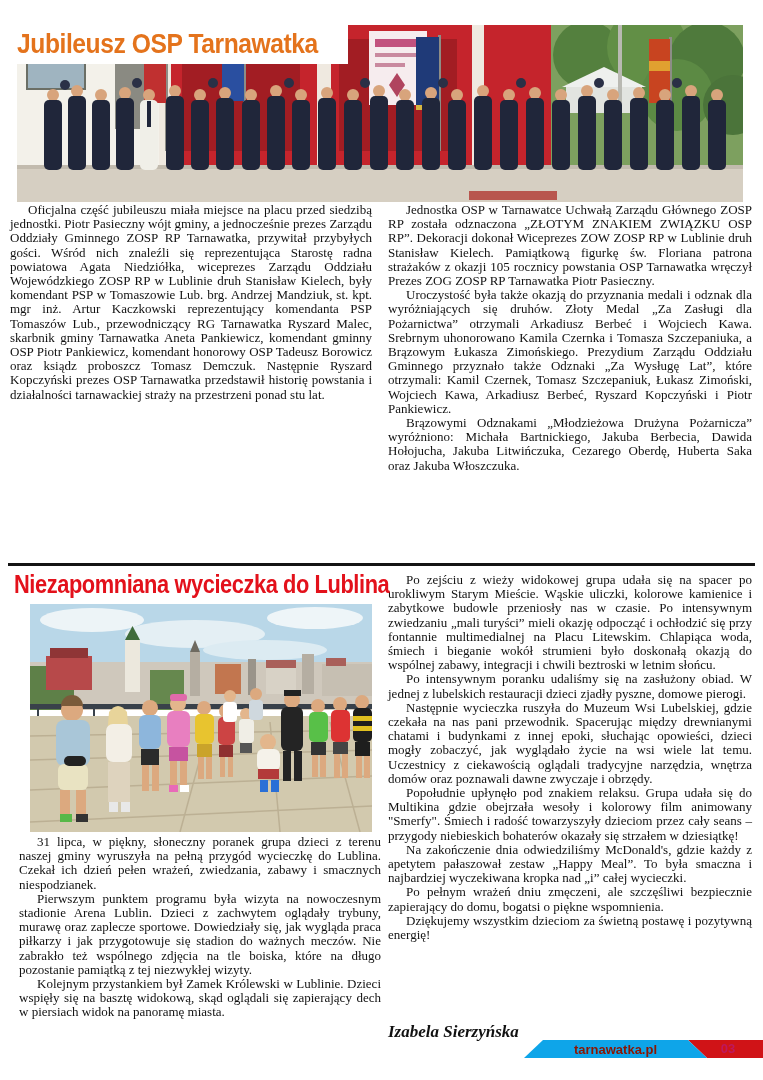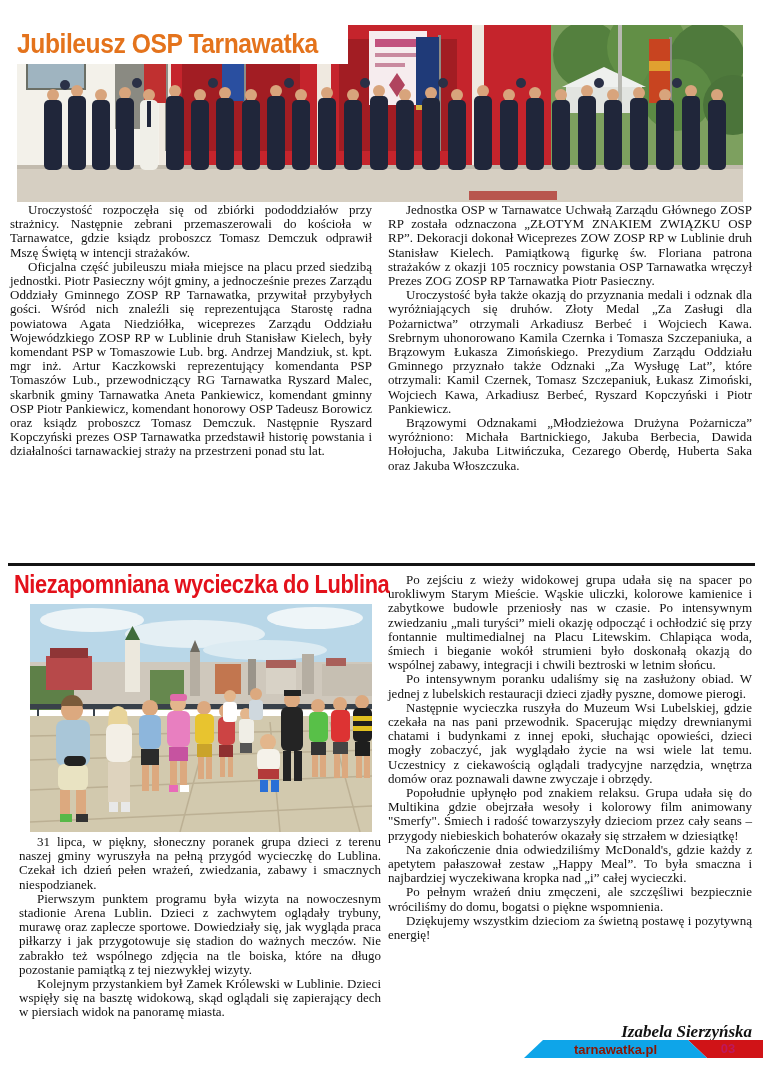--- a/index.html
+++ b/index.html
@@ -15,21 +15,21 @@
       transform:scaleX(0.84);transform-origin:left top;z-index:3;}
   .photo1{position:absolute;left:17px;top:25px;width:726px;height:177px;z-index:1;}
   .photo2{position:absolute;left:30px;top:604px;width:342px;height:228px;z-index:1;}
   .col{position:absolute;font-size:13px;line-height:14.2px;text-align:justify;}
   .col p{margin:0;text-indent:18px;}
   .a1l{left:10px;top:203px;width:362px;}
   .a1r{left:388px;top:203px;width:364px;}
   .a2l{left:19px;top:835px;width:362px;}
   .a2r{left:388px;top:573px;width:364px;}
   .rule{position:absolute;left:8px;top:563px;width:747px;height:2.5px;background:#141414;}
-  .author{position:absolute;left:388px;top:1022px;width:364px;text-align:right;
+  .author{position:absolute;left:388px;top:1022px;width:364px;
           font-style:italic;font-weight:bold;font-size:17px;}
   .fband-red{position:absolute;left:688px;top:1040px;width:75px;height:18px;background:#d01317;
              clip-path:polygon(0 0,100% 0,100% 100%,19px 100%);}
   .fband-orange{position:absolute;left:524px;top:1040px;width:183px;height:18px;background:#0ea5e9;
              clip-path:polygon(19px 0,calc(100% - 19px) 0,100% 100%,0 100%);
              display:flex;align-items:center;justify-content:center;}
   .fsite{font-family:"Liberation Sans",sans-serif;font-weight:bold;font-size:13px;color:#8c1500;}
   .fpage{position:absolute;left:710px;top:1041px;width:36px;text-align:center;
          font-family:"Liberation Sans",sans-serif;font-weight:bold;font-size:13px;color:#be185d;z-index:2;}
 </style>
@@ -207,21 +207,20 @@
         <circle cx="582" cy="58" r="5" fill="#2a3046"></circle>
       <circle cx="660" cy="58" r="5" fill="#2a3046"></circle>
     </g>
   </svg>
 
   <div class="h1box">
     <h1 class="h1">Jubileusz OSP Tarnawatka</h1>
   </div>
 
   <div class="col a1l">
-    <p>Uroczystość rozpoczęła się od zbiórki pododdziałów przy strażnicy. Następnie zebrani przemaszerowali do kościoła w Tarnawatce, gdzie ksiądz proboszcz Tomasz Demczuk odprawił Mszę Świętą w intencji strażaków.</p>
     <p>Oficjalna część jubileuszu miała miejsce na placu przed siedzibą jednostki. Piotr Pasieczny wójt gminy, a jednocześnie prezes Zarządu Oddziały Gminnego ZOSP RP Tarnawatka, przywitał przybyłych gości. Wśród nich znaleźli się reprezentująca Starostę radna powiatowa Agata Niedziółka, wiceprezes Zarządu Oddziału Wojewódzkiego ZOSP RP w Lublinie druh Stanisław Kielech, były komendant PSP w Tomaszowie Lub. brg. Andrzej Mandziuk, st. kpt. mgr inż. Artur Kaczkowski reprezentujący komendanta PSP Tomaszów Lub., przewodniczący RG Tarnawatka Ryszard Malec, skarbnik gminy Tarnawatka Aneta Pankiewicz, komendant gminny OSP Piotr Pankiewicz, komendant honorowy OSP Tadeusz Borowicz oraz ksiądz proboszcz Tomasz Demczuk. Następnie Ryszard Kopczyński prezes OSP Tarnawatka przedstawił historię powstania i działalności tarnawackiej straży na przestrzeni ponad stu lat.</p>
   </div>
 
   <div class="col a1r">
     <p>Jednostka OSP w Tarnawatce Uchwałą Zarządu Głównego ZOSP RP została odznaczona „ZŁOTYM ZNAKIEM ZWIĄZKU OSP RP”. Dekoracji dokonał Wiceprezes ZOW ZOSP RP w Lublinie druh Stanisław Kielech. Pamiątkową figurkę św. Floriana patrona strażaków z okazji 105 rocznicy powstania OSP Tarnawatka wręczył Prezes ZOG ZOSP RP Tarnawatka Piotr Pasieczny.</p>
     <p>Uroczystość była także okazją do przyznania medali i odznak dla wyróżniających się druhów. Złoty Medal „Za Zasługi dla Pożarnictwa” otrzymali Arkadiusz Berbeć i Wojciech Kawa. Srebrnym uhonorowano Kamila Czernka i Tomasza Szczepaniuka, a Brązowym Łukasza Zimońskiego. Prezydium Zarządu Oddziału Gminnego przyznało także Odznaki „Za Wysługę Lat”, które otrzymali: Kamil Czernek, Tomasz Szczepaniuk, Łukasz Zimoński, Wojciech Kawa, Arkadiusz Berbeć, Ryszard Kopczyński i Piotr Pankiewicz.</p>
     <p>Brązowymi Odznakami „Młodzieżowa Drużyna Pożarnicza” wyróżniono: Michała Bartnickiego, Jakuba Berbecia, Dawida Hołojucha, Jakuba Litwińczuka, Cezarego Oberdę, Huberta Saka oraz Jakuba Włoszczuka.</p>
   </div>
 
   <div class="rule"></div>
@@ -374,21 +373,21 @@
     <p>Pierwszym punktem programu była wizyta na nowoczesnym stadionie Arena Lublin. Dzieci z zachwytem oglądały trybuny, murawę oraz zaplecze sportowe. Dowiedziały się, jak wygląda praca piłkarzy i jak przygotowuje się stadion do ważnych meczów. Nie zabrakło też wspólnego zdjęcia na tle boiska, które na długo pozostanie pamiątką z tej niezwykłej wizyty.</p>
     <p>Kolejnym przystankiem był Zamek Królewski w Lublinie. Dzieci wspięły się na basztę widokową, skąd oglądali się zapierający dech w piersiach widok na panoramę miasta.</p>
   </div>
 
   <div class="col a2r">
     <p>Po zejściu z wieży widokowej grupa udała się na spacer po urokliwym Starym Mieście. Wąskie uliczki, kolorowe kamienice i zabytkowe budowle przeniosły nas w czasie. Po intensywnym zwiedzaniu „mali turyści” mieli okazję odpocząć i ochłodzić się przy fontannie multimedialnej na Placu Litewskim. Chlapiąca woda, śmiech i bieganie wokół strumieni było doskonałą okazją do wspólnej zabawy, integracji i chwili beztroski w letnim słońcu.</p>
     <p>Po intensywnym poranku udaliśmy się na zasłużony obiad. W jednej z lubelskich restauracji dzieci zjadły pyszne, domowe pierogi.</p>
     <p>Następnie wycieczka ruszyła do Muzeum Wsi Lubelskiej, gdzie czekała na nas pani przewodnik. Spacerując między drewnianymi chatami i budynkami z innej epoki, słuchając opowieści, dzieci mogły zobaczyć, jak wyglądało życie na wsi wiele lat temu. Uczestnicy z ciekawością oglądali tradycyjne narzędzia, wnętrza domów oraz poznawali dawne zwyczaje i obrzędy.</p>
     <p>Popołudnie upłynęło pod znakiem relaksu. Grupa udała się do Multikina gdzie obejrzała wesoły i kolorowy film animowany "Smerfy". Śmiech i radość towarzyszyły dzieciom przez cały seans – przygody niebieskich bohaterów okazały się strzałem w dziesiątkę!</p>
     <p>Na zakończenie dnia odwiedziliśmy McDonald's, gdzie każdy z apetytem pałaszował zestaw „Happy Meal”. To była smaczna i najbardziej wyczekiwana kropka nad „i” całej wycieczki.</p>
-    <p>Po pełnym wrażeń dniu zmęczeni, ale szczęśliwi bezpiecznie wróciliśmy do domu, bogatsi o piękne wspomnienia.</p>
+    <p>Po pełnym wrażeń dniu zmęczeni, ale szczęśliwi bezpiecznie zapierający do domu, bogatsi o piękne wspomnienia.</p>
     <p>Dziękujemy wszystkim dzieciom za świetną postawę i pozytywną energię!</p>
   </div>
 
   <div class="author">Izabela Sierzyńska</div>
 
   <div class="fband-red"></div>
   <div class="fband-orange">
     <span class="fsite">tarnawatka.pl</span>
   </div>
   <div class="fpage">03</div>

